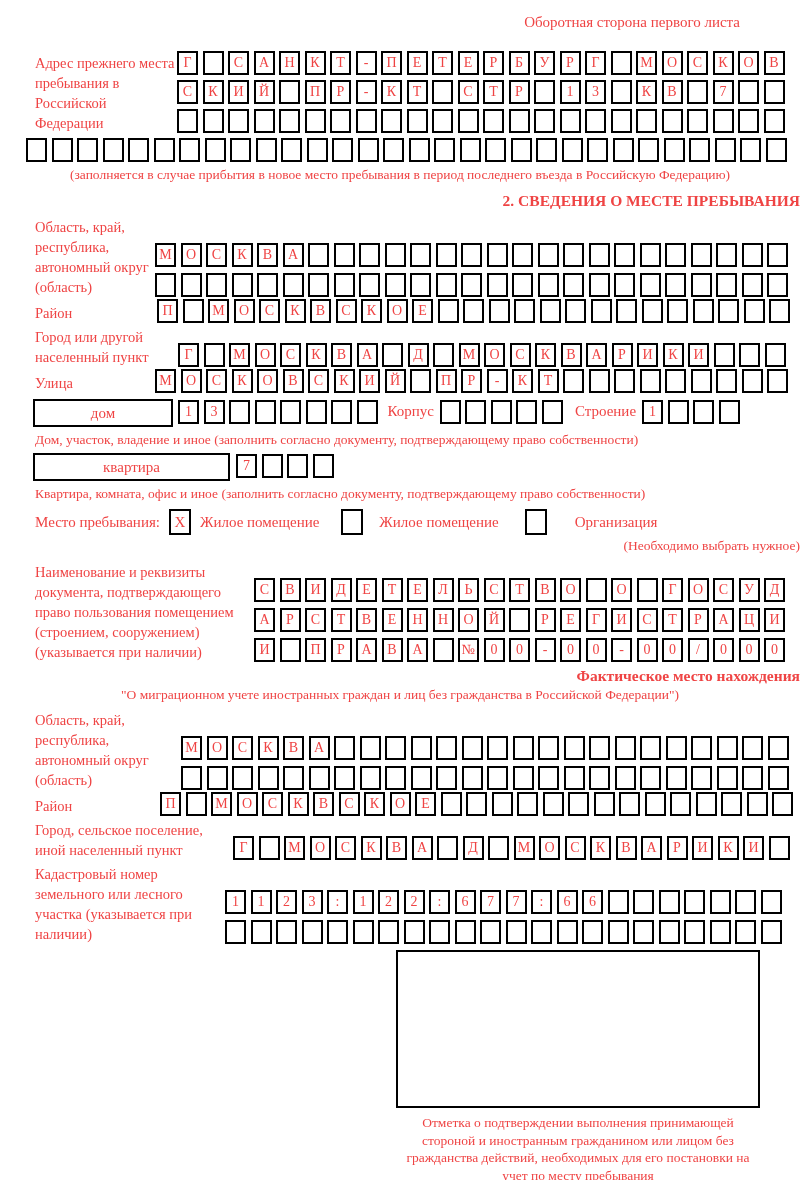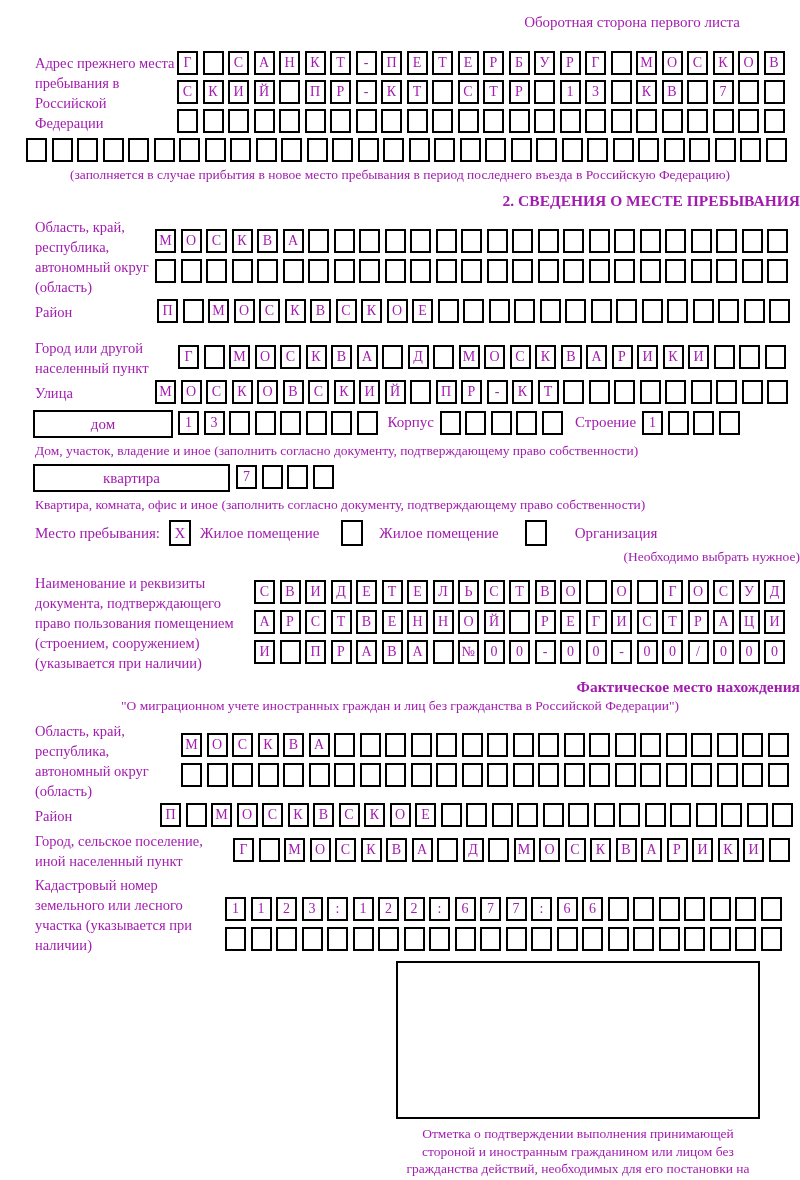--- a/index.html
+++ b/index.html
@@ -1,23 +1,23 @@
 <!DOCTYPE html>
 <html><head>
 <meta charset="utf-8">
 <style>
   html,body{margin:0;padding:0;background:#fff;}
   .page{
     width:800px;height:1180px;overflow:hidden;position:relative;
-    background:#fff;color:#a21caf;
+    background:#fff;color:#ef4444;
     font-family:"Liberation Serif","DejaVu Serif",serif;
     font-size:15px;box-sizing:border-box;padding-top:14px;
   }
   .hdr{ text-align:right; padding-right:60px; font-size:15px; }
-  .field{ display:flex; align-items:center; margin-left:35px; margin-right:5px; }
+  .field{ display:flex; align-items:flex-end; margin-left:35px; margin-right:5px; }
   .label{ flex:0 0 auto; font-size:14.5px; line-height:20px; padding-top:2px; }
   .rows{ display:flex; flex-direction:column; gap:5px; }
   .cellrow{ display:flex; gap:4.5px; }
   .cell{
     flex:0 0 auto; width:21px; height:24px; box-sizing:border-box;
     border:2px solid #000; display:flex; align-items:center; justify-content:center;
     font-size:14px; line-height:1; background:#fff;
   }
   .note{ font-size:13.5px; line-height:17px; text-align:center; }
   .note-left{ font-size:13.5px; line-height:17px; margin-left:35px; }
@@ -248,21 +248,21 @@
         <div class="cell"></div>
         <div class="cell"></div>
         <div class="cell"></div>
         <div class="cell"></div>
         <div class="cell"></div>
         <div class="cell"></div>
         <div class="cell"></div>
       </div>
   </div>
 
-  <div class="field" style="margin-top:13px">
+  <div class="field" style="margin-top:2px">
     <div class="label" style="flex-basis:143px">Город или другой населенный пункт</div>
     <div class="cellrow">
         <div class="cell">Г</div>
         <div class="cell"></div>
         <div class="cell">М</div>
         <div class="cell">О</div>
         <div class="cell">С</div>
         <div class="cell">К</div>
         <div class="cell">В</div>
         <div class="cell">А</div>

